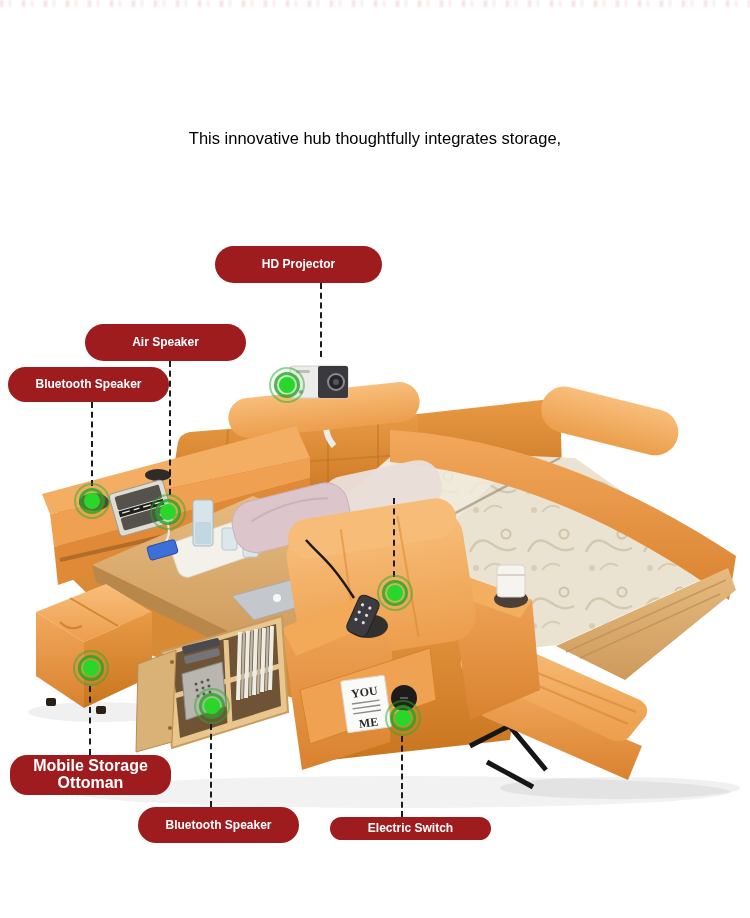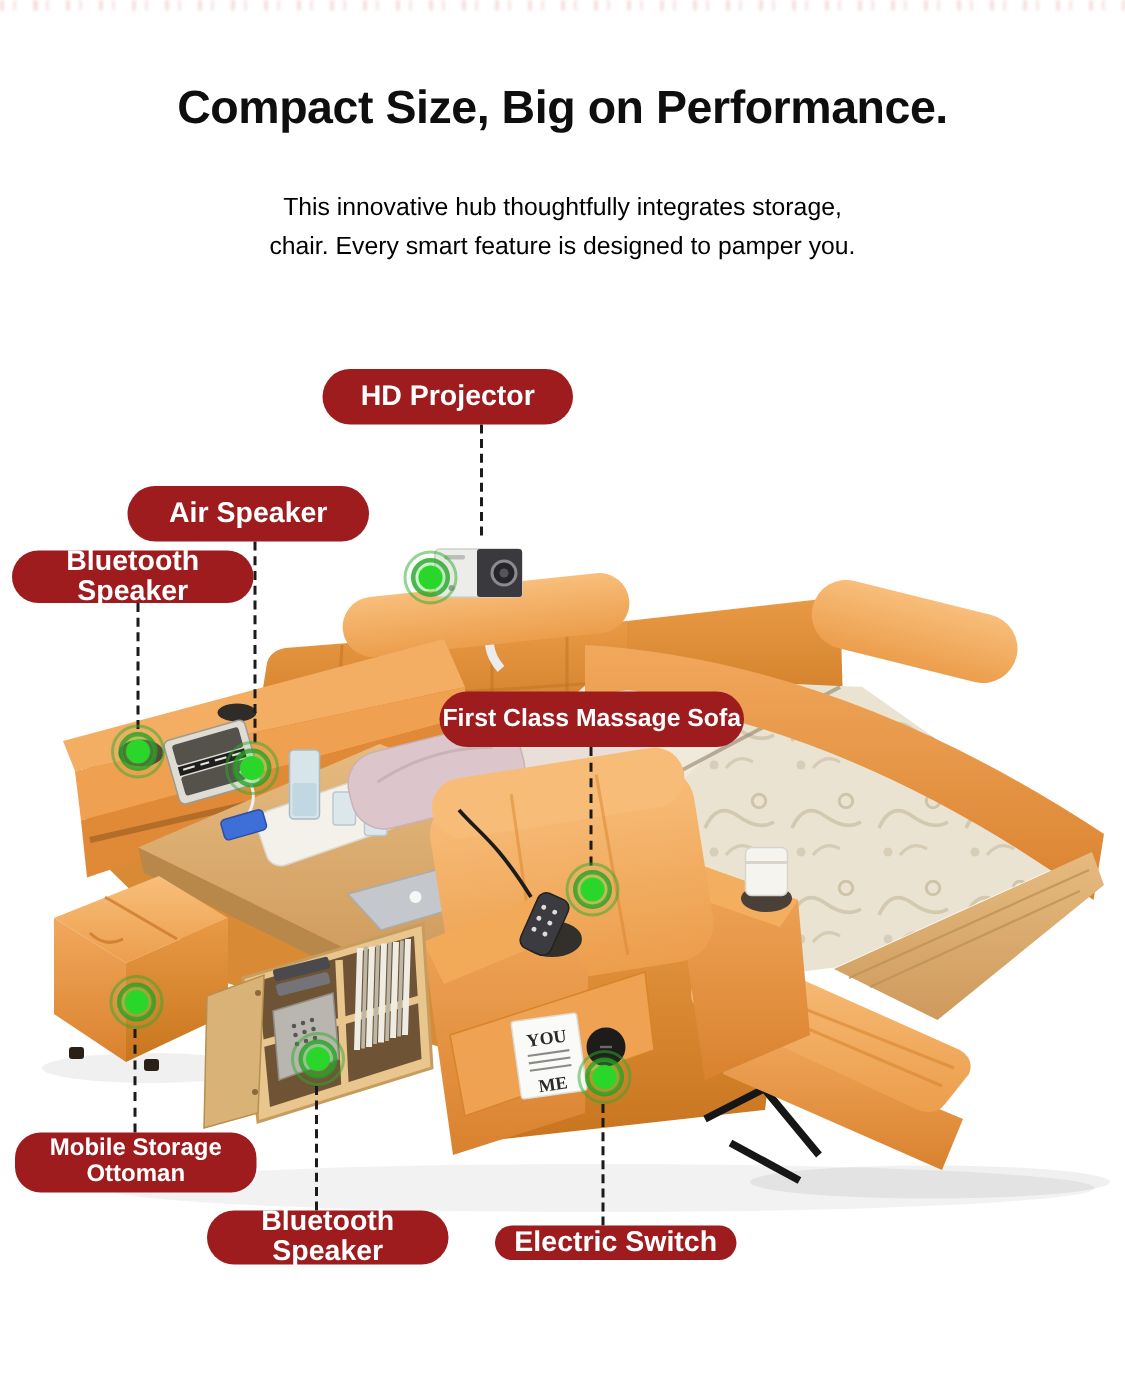--- a/index.html
+++ b/index.html
@@ -44,44 +44,42 @@
   #ind-projector{left:269px;top:367px;}
   #ind-rail-speaker{left:74px;top:483px;}
   #ind-air-panel{left:150px;top:494px;}
   #ind-sofa{left:377px;top:575px;}
   #ind-ottoman{left:73px;top:650px;}
   #ind-shelf{left:194px;top:688px;}
   #ind-switch{left:385px;top:700px;}
   .badge{
     position:absolute;z-index:4;background:#9E1B1E;color:#ffffff;
     border-radius:19px;display:flex;align-items:center;justify-content:center;
-    text-align:center;font-size:19px;font-weight:bold;box-sizing:border-box;
+    text-align:center;font-size:12px;font-weight:bold;box-sizing:border-box;
     line-height:1.05;
   }
   #badge-projector{left:215px;top:246px;width:167px;height:37px;}
   #badge-air-cleaner{left:85px;top:324px;width:161px;height:37px;}
   #badge-bt-top{left:8px;top:367px;width:161px;height:35px;}
   #badge-first-class{left:293px;top:461px;width:203px;height:37px;font-size:16.5px;}
   #badge-ottoman{left:10px;top:755px;width:161px;height:40px;font-size:16px;border-radius:17px;padding:3px 12px;}
   #badge-bt-bottom{left:138px;top:807px;width:161px;height:36px;}
   #badge-electric{left:330px;top:817px;width:161px;height:23px;}
   text{font-family:"Liberation Serif", serif;}
 </style>
 </head>
 <body>
 
 <div class="canvas">
 
   <div class="top-strip"></div>
 
-  <div class="headline">Compact Size, Big on Performance.</div>
 
   <div class="subtitle">
     <div>This innovative hub thoughtfully integrates storage,</div>
-    <div>chair. Every smart feature is designed to pamper you.</div>
   </div>
 
   <svg class="photo-svg" viewBox="0 330 750 588" aria-hidden="true">
     <defs>
       <linearGradient id="leatherA" x1="0" y1="0" x2="0" y2="1">
         <stop offset="0" stop-color="#F2A85C"></stop>
           <stop offset="1" stop-color="#D9822F"></stop>
       </linearGradient>
       <linearGradient id="leatherB" x1="0" y1="0" x2="0" y2="1">
         <stop offset="0" stop-color="#E99A45"></stop>
@@ -304,18 +302,17 @@
     </div>
   <div class="indicator" id="ind-switch">
     <span class="ring-outer"></span>
       <span class="ring-mid"></span>
       <span class="core"></span>
     </div>
 
   <div class="badge" id="badge-projector">HD Projector</div>
   <div class="badge" id="badge-air-cleaner">Air Speaker</div>
   <div class="badge" id="badge-bt-top">Bluetooth Speaker</div>
-  <div class="badge" id="badge-first-class">First Class Massage Sofa</div>
   <div class="badge" id="badge-ottoman">Mobile Storage Ottoman</div>
   <div class="badge" id="badge-bt-bottom">Bluetooth Speaker</div>
   <div class="badge" id="badge-electric">Electric Switch</div>
 
 </div>
 
 </body></html>

